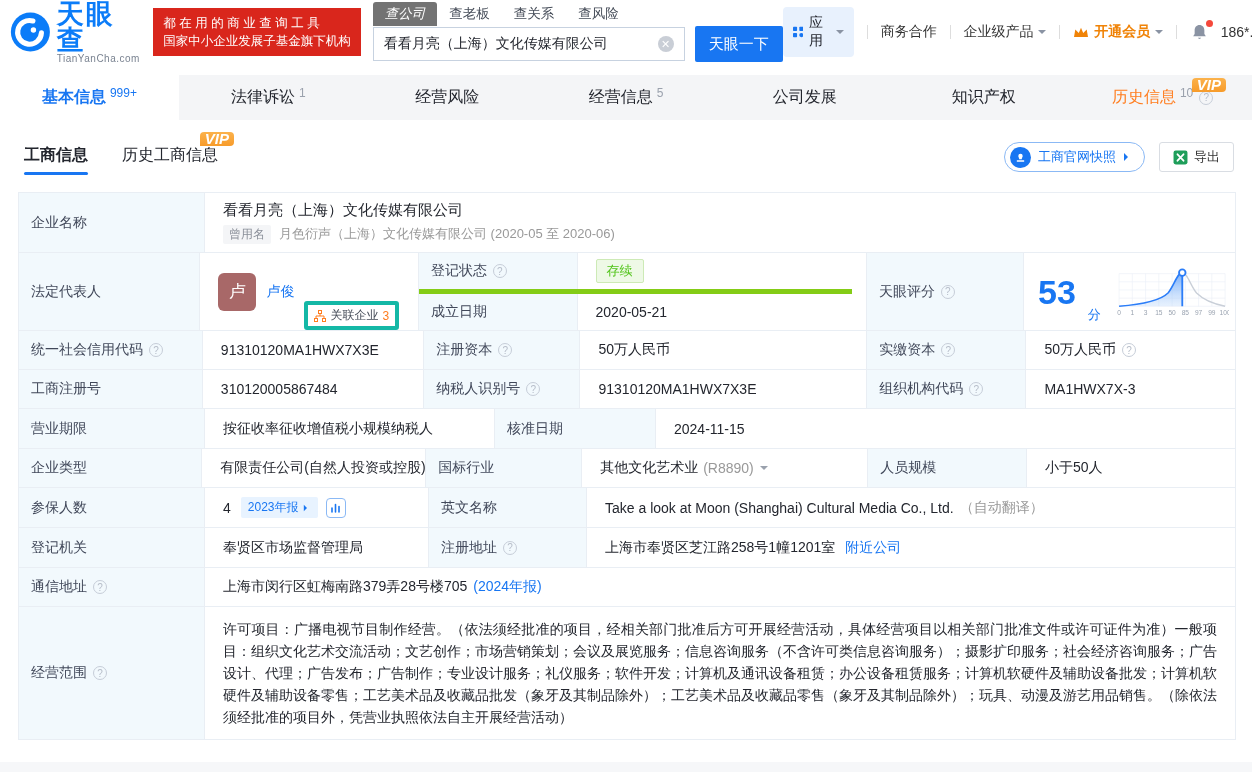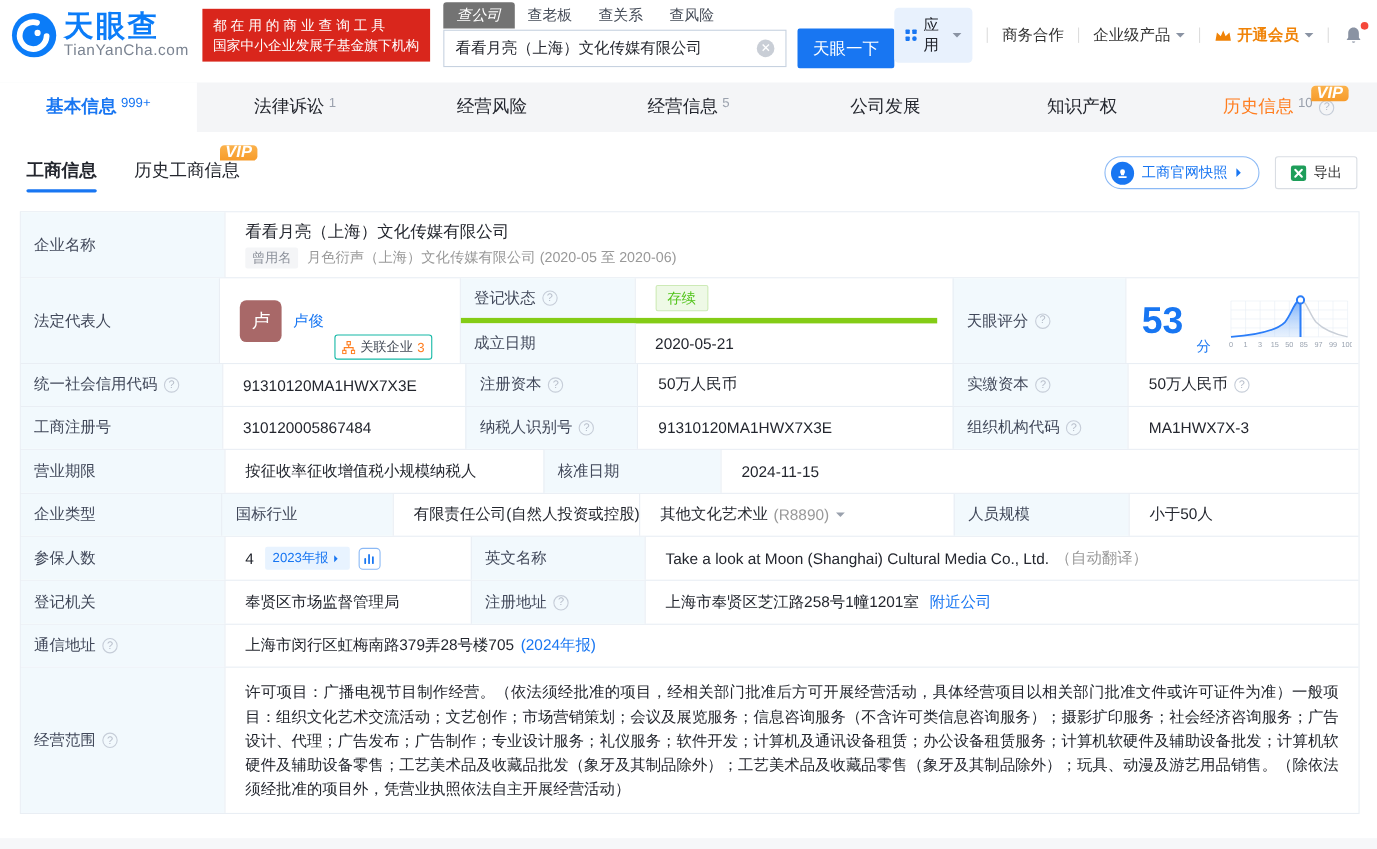--- a/index.html
+++ b/index.html
@@ -3,21 +3,21 @@
 <meta charset="utf-8">
 <style>
   * { box-sizing: border-box; margin: 0; padding: 0; }
   html,body { width:1252px; height:772px; background:#fff; font-family:"Liberation Sans","DejaVu Sans",sans-serif; color:#23262e; overflow:hidden; }
 
   
   .topbar { height:64px; display:flex; align-items:center; padding:0 10px 0 10px; }
   .logo { display:flex; align-items:center; cursor:pointer; }
   .logo-txt { margin-left:6px; }
   .logo-title { font-size:27px; font-weight:bold; color:#0b7cf8; letter-spacing:2px; line-height:26px; }
-  .logo-domain { font-size:14px; color:#7a8391; letter-spacing:.5px; }
+  .logo-domain { font-size:10px; color:#7a8391; letter-spacing:.5px; }
   .slogan { margin-left:12px; background:#d9261c; color:#fff; font-size:12.5px; padding:6px 10px; line-height:18px; white-space:nowrap; }
   .slogan-l1 { letter-spacing:3.5px; }
   .search-wrap { margin-left:12px; }
   .search-tabs { display:flex; align-items:flex-end; height:24px; }
   .stab { font-size:13.5px; color:#444b57; padding:3px 12px; cursor:pointer; }
   .stab.active { background:#737373; color:#fff; border-radius:3px 3px 0 0;font-style:italic; }
   .search-row { display:flex; align-items:center; }
   .search-box { width:312px; height:34px; border:1px solid #c7d2e0; display:flex; align-items:center; padding:0 10px; }
   .search-box input { flex:1; border:none; outline:none; font-size:14px; color:#23262e; font-family:inherit; background:transparent; }
   .clear-icon { width:16px; height:16px; border-radius:50%; background:#c9ced6; color:#fff; font-size:11px; line-height:16px; text-align:center; cursor:pointer; }
@@ -74,21 +74,21 @@
   .link { color:#1876f2; cursor:pointer; text-decoration:none; }
   .gray { color:#999; }
 
   .name-cell { flex-direction:column; align-items:flex-start; justify-content:center; padding:8px 12px 8px 18px; }
   .company-name { font-size:15px; color:#23262e; }
   .former-line { margin-top:5px; font-size:13px; color:#999; display:flex; gap:8px; }
   .former-badge { background:#f4f5f7; color:#8a8f99; font-size:12px; padding:1px 6px; border-radius:2px; }
 
   .legal-cell { gap:10px; }
   .avatar { width:38px; height:38px; border-radius:6px; background:#a86868; color:#fff; font-size:17px; display:flex; align-items:center; justify-content:center; flex:none; cursor:pointer; }
-  .related-badge { border:1px solid #14b8a6; border-radius:3px; padding:2px 6px; font-size:12px; color:#434a56; display:flex; align-items:center; gap:4px; cursor:pointer; white-space:nowrap;margin-top:48px; }
+  .related-badge { border:4px solid #14b8a6; border-radius:3px; padding:2px 6px; font-size:12px; color:#434a56; display:flex; align-items:center; gap:4px; cursor:pointer; white-space:nowrap;margin-top:48px; }
   .related-count { color:#ff7d1f; }
 
   .sub-col { width:434px; display:flex; flex-direction:column; border-left:1px solid #e9eef4; }
   .sub-row { display:flex; flex:1; }
   .sub-row + .sub-row { border-top:5px solid #84cc16; }
   .sub-row .cell:first-child { border-left:none; }
   .sub-row .cell-v2 { border-left:1px solid #e9eef4; }
 
   .status-badge { background:#eef9e6; color:#52c41a; border:1px solid #cdeab6; font-size:13px; padding:2px 10px; border-radius:2px; }
 
@@ -373,22 +373,22 @@
 
     <div class="t-row rh" style="min-height:40px">
       <div class="cell cell-label cell-l1">营业期限</div>
       <div class="cell cell-value cell-v2" style="white-space:nowrap">按征收率征收增值税小规模纳税人</div>
       <div class="cell cell-label cell-l3">核准日期</div>
       <div class="cell cell-value cell-v3">2024-11-15</div>
     </div>
 
     <div class="t-row rh">
       <div class="cell cell-label cell-l1">企业类型</div>
+      <div class="cell cell-value cell-v1" style="white-space:nowrap">有限责任公司(自然人投资或控股)</div>
       <div class="cell cell-label cell-l2">国标行业</div>
-      <div class="cell cell-value cell-v1" style="white-space:nowrap">有限责任公司(自然人投资或控股)</div>
       <div class="cell cell-value cell-v2">
         <span>其他文化艺术业</span>
         <span class="gray" style="margin-left:5px">(R8890)</span>
         <span class="industry-caret"></span>
       </div>
       <div class="cell cell-label cell-l3">人员规模</div>
       <div class="cell cell-value cell-v3">小于50人</div>
     </div>
 
     <div class="t-row rh" style="min-height:40px">

